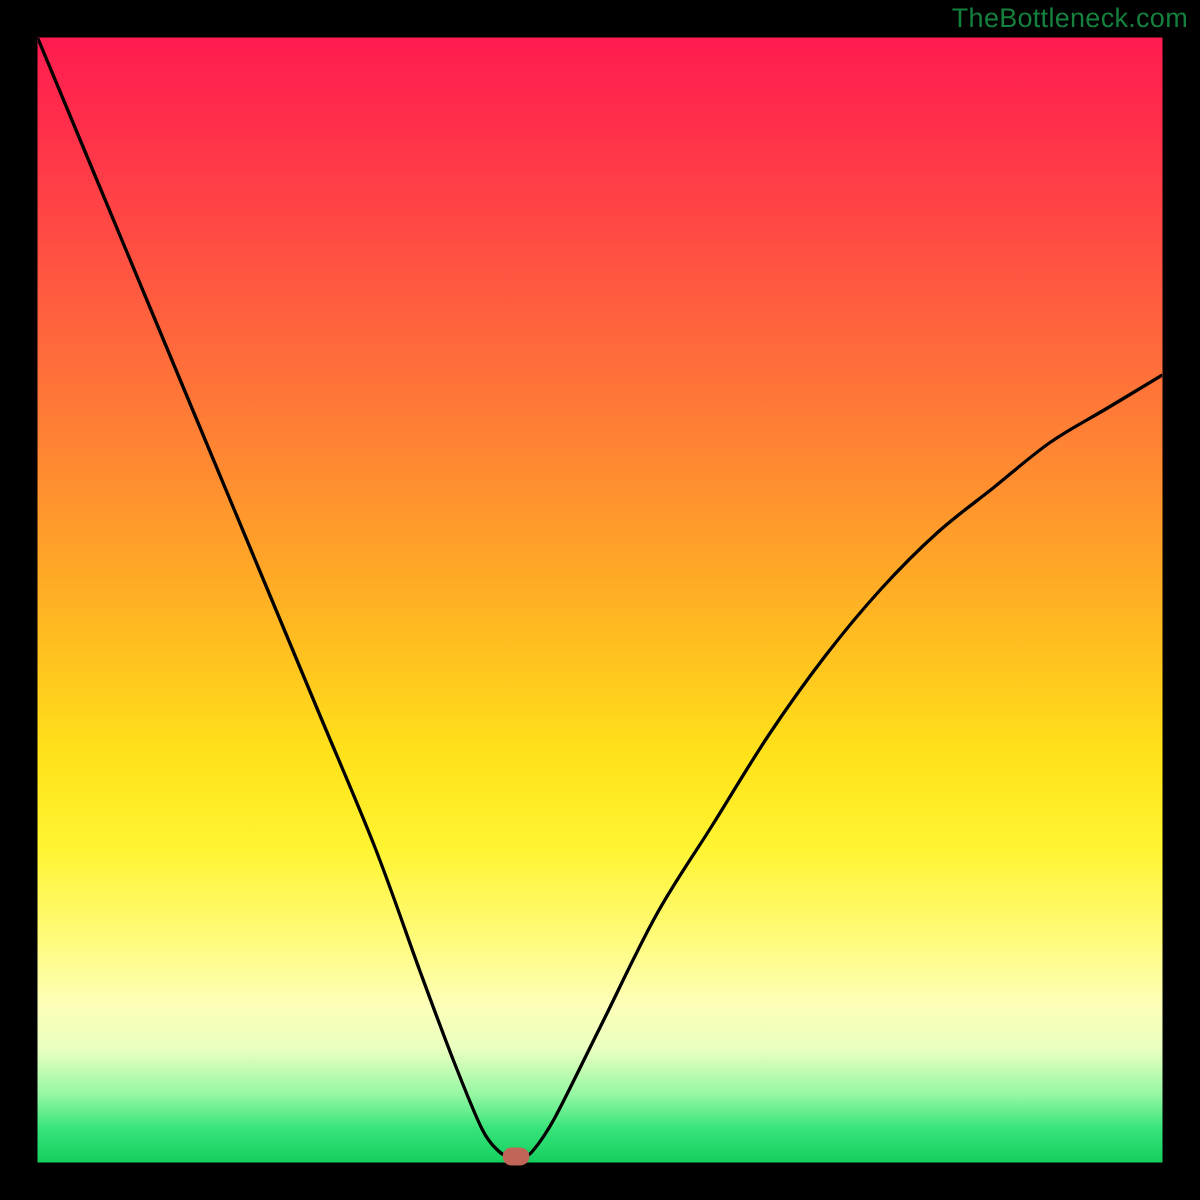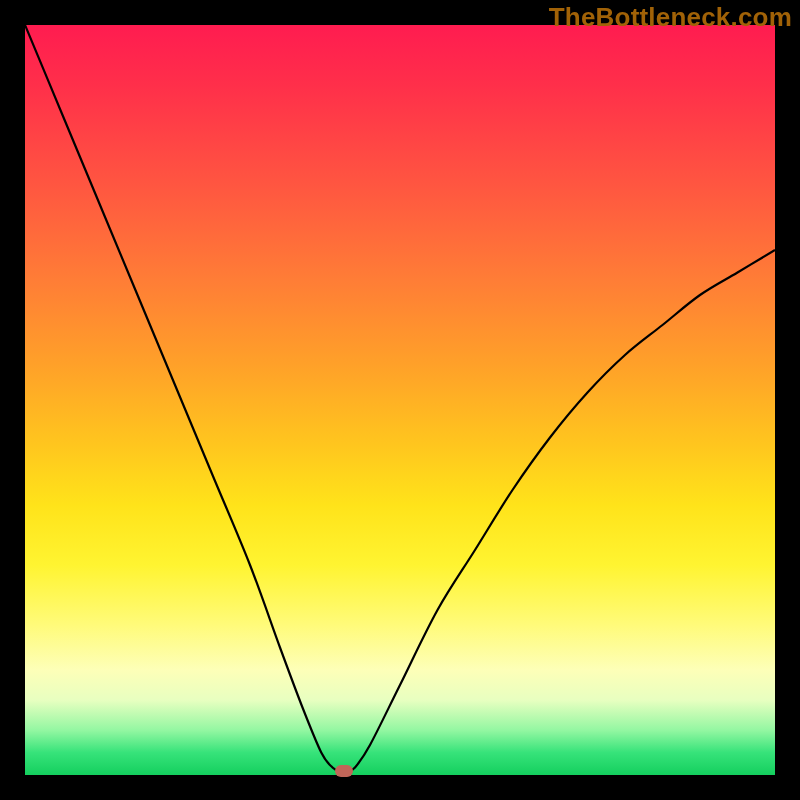--- a/index.html
+++ b/index.html
@@ -41,24 +41,24 @@
       #e8ffc0 90%,
       #94f7a2 94%,
       #37e37a 97%,
       #14cf5e 100%
     );
   }
   .watermark {
     position: absolute;
     top: 2px;
     right: 8px;
-    color: #a16207;
-    font-size: 26px;
+    color: #15803d;
+    font-size: 18px;
     letter-spacing: 0.2px;
-    font-weight: 700;
+    font-weight: 400;
     user-select: none;
   }
   svg.curve {
     position: absolute;
     left: 0;
     top: 0;
     width: 750px;
     height: 750px;
     pointer-events: none;
   }

